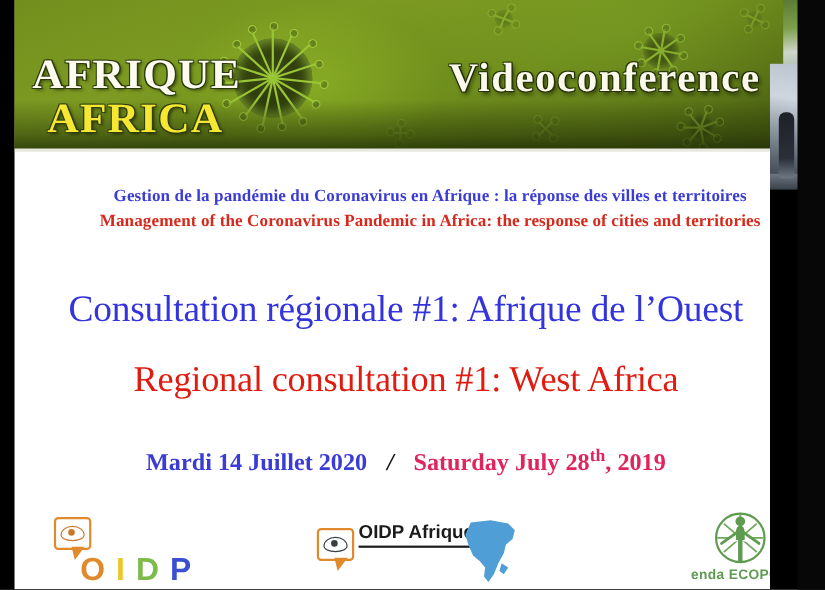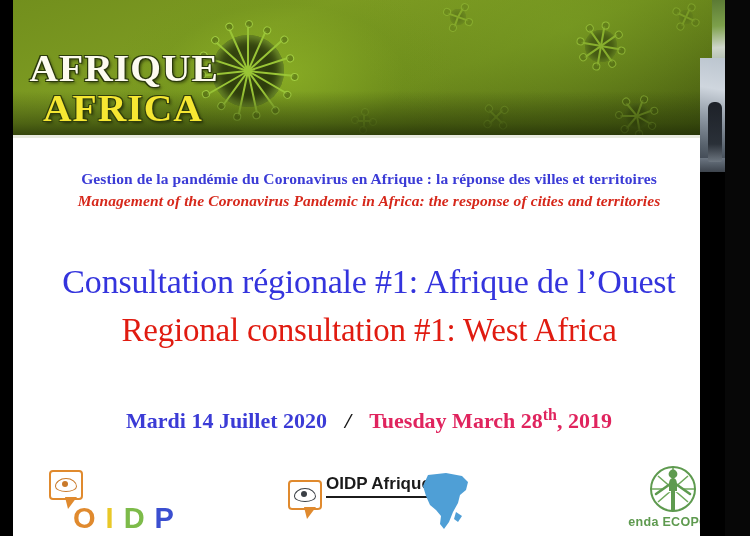--- a/index.html
+++ b/index.html
@@ -198,31 +198,32 @@
     background: linear-gradient(180deg, #6c7682 0%, #3c434c 100%);
   }
 
   
   .subtitle-wrap {
     position: absolute;
     left: 0; top: 168px;
     width: 712px;
     text-align: center;
     z-index: 16;
+    padding-left: 22px;
   }
   .subtitle {
     font-family: "Liberation Serif", serif;
     font-weight: 700;
     font-size: 15.5px;
     letter-spacing: .1px;
     line-height: 1.42;
     white-space: nowrap;
   }
   .subtitle-fr { color: #3b3bd6; }
-  .subtitle-en { color: #d6281b; font-style: italic; }
+  .subtitle-en { color: #d6281b; }
 
   .maintitle-wrap {
     position: absolute;
     left: 0; top: 262px;
     width: 712px;
     text-align: center;
     z-index: 16;
   }
   .maintitle {
     font-family: "Liberation Serif", serif;
@@ -231,21 +232,21 @@
     white-space: nowrap;
   }
   .maintitle-fr {
     color: #3434dd;
     font-size: 34px;
     letter-spacing: -0.2px;
   }
   .maintitle-en {
     color: #e01b10;
     font-size: 33px;
-    margin-top: 9px;
+    margin-top: 24px;
     letter-spacing: -0.2px;
   }
 
   .date-wrap {
     position: absolute;
     left: 0; top: 406px;
     width: 712px;
     text-align: center;
     z-index: 16;
     white-space: nowrap;
@@ -496,35 +497,36 @@
       </div>
     </div>
 
     <div class="banner-bottom-line"></div>
 
     <div class="brand">
       <div class="brand-line brand-afrique">AFRIQUE</div>
       <div class="brand-line brand-africa">AFRICA</div>
     </div>
 
+    <div class="videoconf">Videoconference</div>
 
     <div class="subtitle-wrap">
       <div class="subtitle subtitle-fr">Gestion de la pandémie du Coronavirus en Afrique : la réponse des villes et territoires</div>
       <div class="subtitle subtitle-en">Management of the Coronavirus Pandemic in Africa: the response of cities and territories</div>
     </div>
 
     <div class="maintitle-wrap">
       <div class="maintitle maintitle-fr">Consultation régionale #1: Afrique de l’Ouest</div>
       <div class="maintitle maintitle-en">Regional consultation #1: West Africa</div>
     </div>
 
     <div class="date-wrap">
       <span class="date-fr">Mardi 14 Juillet 2020</span>
       <span class="date-sep">/</span>
-      <span class="date-en"><span>Tuesday March 28</span><sup>th</sup><span>, 2019</span></span>
+      <span class="date-en"><span>Saturday July 28</span><sup>th</sup><span>, 2019</span></span>
     </div>
 
     <div class="logos">
 
       <div class="logo-oidp">
         <div class="bubble">
           <div class="eye"></div>
           <div class="pupil"></div>
         </div>
         <div class="oidp-letters"><span class="ltr-o">O</span><span class="ltr-i">I</span><span class="ltr-d">D</span><span class="ltr-p">P</span></div>

